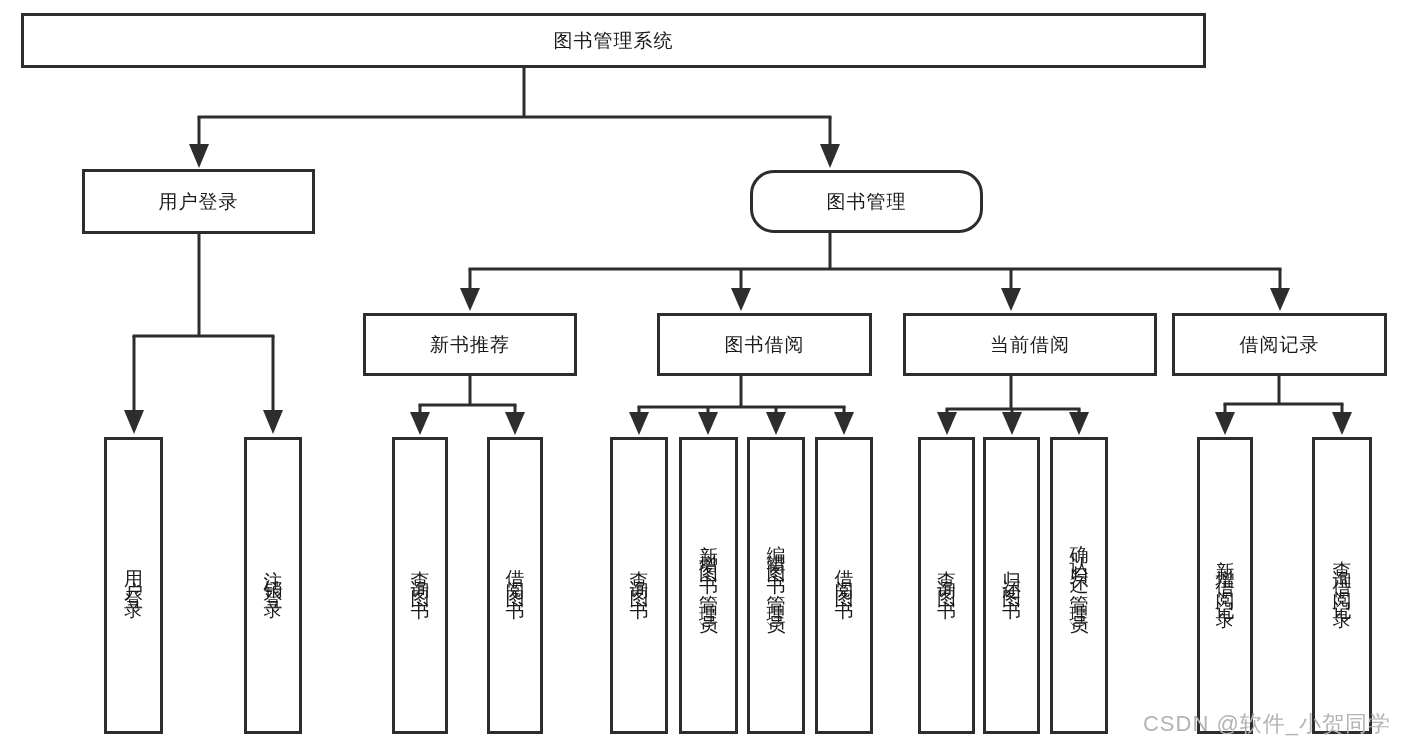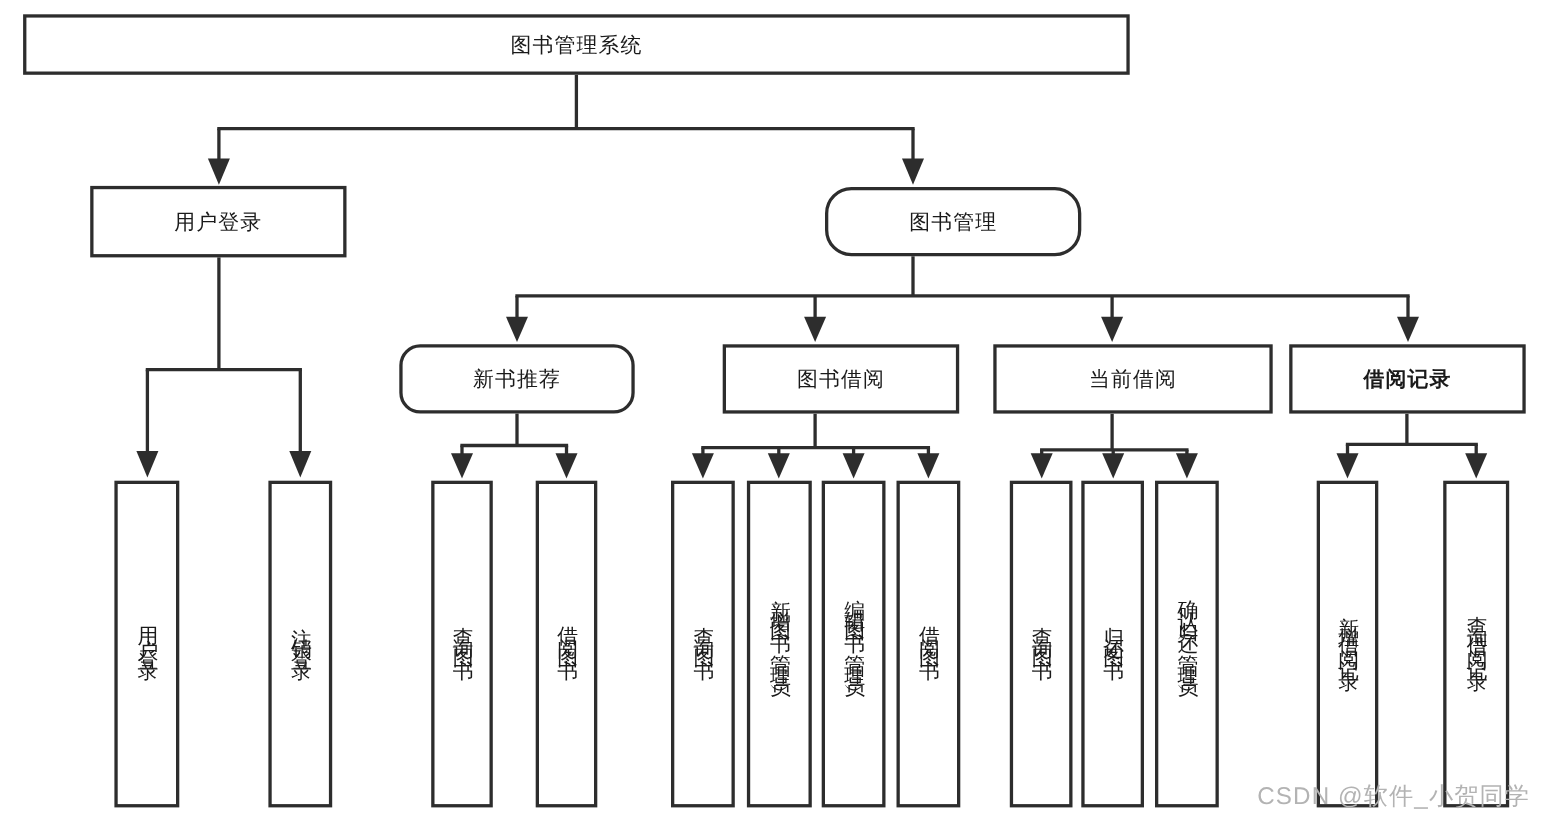--- a/index.html
+++ b/index.html
@@ -126,29 +126,29 @@
 
       <polygon points="937,412 957,412 947,435"></polygon>
       <polygon points="1002,412 1022,412 1012,435"></polygon>
       <polygon points="1069,412 1089,412 1079,435"></polygon>
 
       <polygon points="1215,412 1235,412 1225,435"></polygon>
       <polygon points="1332,412 1352,412 1342,435"></polygon>
     </g>
   </svg>
 
-  <div class="node" style="left:21px; top:13px; width:1006px; height:55px;">图书管理系统</div>
+  <div class="node" style="left:21px; top:13px; width:1185px; height:55px;">图书管理系统</div>
 
   <div class="node" style="left:82px; top:169px; width:233px; height:65px;">用户登录</div>
   <div class="node" style="left:750px; top:170px; width:233px; height:63px;border-radius:24px;">图书管理</div>
 
-  <div class="node" style="left:363px; top:313px; width:214px; height:63px;border-radius:19px;">新书推荐</div>
+  <div class="node" style="left:363px; top:313px; width:214px; height:63px;">新书推荐</div>
   <div class="node" style="left:633px; top:313px; width:215px; height:63px;margin-left:24px;">图书借阅</div>
   <div class="node" style="left:903px; top:313px; width:254px; height:63px;">当前借阅</div>
-  <div class="node" style="left:1172px; top:313px; width:215px; height:63px;font-weight:bold;">借阅记录</div>
+  <div class="node" style="left:1172px; top:313px; width:215px; height:63px;">借阅记录</div>
 
   <div class="node leaf" style="left:104px; top:437px; width:59px; height:297px;">用户登录</div>
   <div class="node leaf" style="left:244px; top:437px; width:58px; height:297px;">注销登录</div>
 
   <div class="node leaf" style="left:392px; top:437px; width:56px; height:297px;">查询图书</div>
   <div class="node leaf" style="left:487px; top:437px; width:56px; height:297px;">借阅图书</div>
 
   <div class="node leaf" style="left:610px; top:437px; width:58px; height:297px;">查询图书</div>
   <div class="node leaf" style="left:679px; top:437px; width:59px; height:297px;">新增图书（管理员）</div>
   <div class="node leaf" style="left:747px; top:437px; width:58px; height:297px;">编辑图书（管理员）</div>

